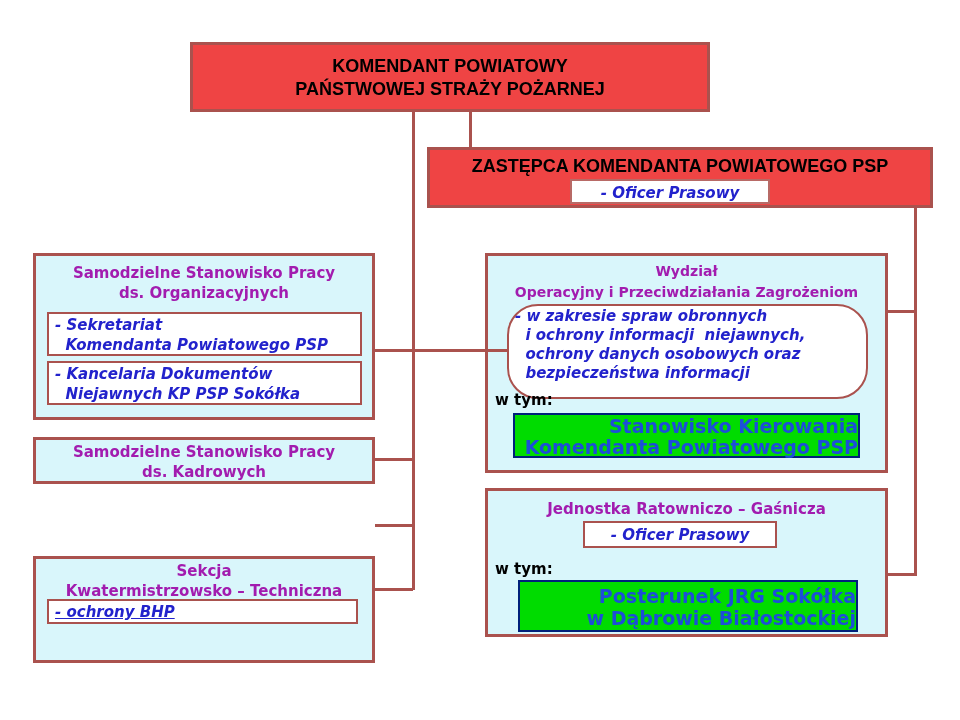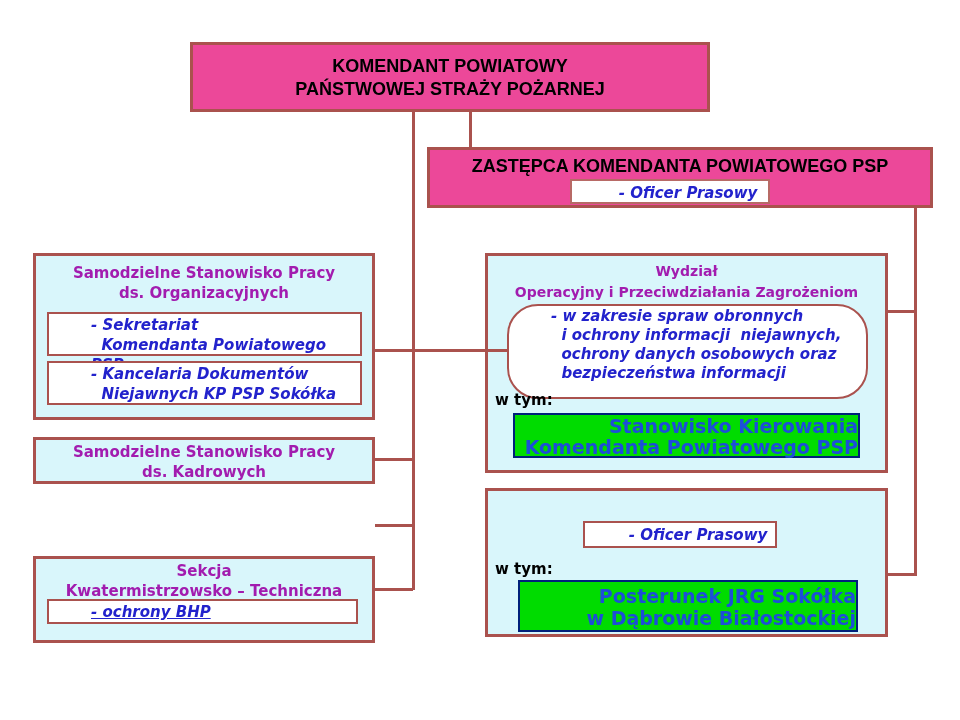--- a/index.html
+++ b/index.html
@@ -4,35 +4,35 @@
 <style>
   html,body{margin:0;padding:0;background:#ffffff;}
   .canvas{
     position:relative;width:960px;height:720px;background:#ffffff;overflow:hidden;
     font-family:"DejaVu Sans","Liberation Sans",sans-serif;
   }
   
   .conn{position:absolute;background:#aa524e;z-index:3;}
   
   .box{position:absolute;box-sizing:border-box;border:3px solid #aa524e;z-index:2;}
-  .salmon{background:#ec4899;}
+  .salmon{background:#ef4444;}
   .cyan{background:#d9f6fb;}
   .hdr{
     font-family:"Liberation Sans","DejaVu Sans",sans-serif;
     font-weight:bold;font-size:18px;line-height:23px;color:#000;
     text-align:center;white-space:pre-line;letter-spacing:0px;
   }
   .title{
     font-weight:bold;font-size:15px;line-height:20px;color:#a21caf;
     text-align:center;white-space:pre-line;
   }
   .title.small{font-size:14px;}
   .inner{
     position:absolute;box-sizing:border-box;background:#ffffff;
-    border:2px solid #aa524e;z-index:4;padding-left:36px;
+    border:2px solid #aa524e;z-index:4;
   }
   .inner.lightborder{border-color:#b86a66;}
   .item{
     font-weight:bold;font-style:italic;font-size:15px;line-height:20px;
     color:#2222cc;white-space:pre-wrap;padding:1px 3px 0 6px;
   }
   .item.center{text-align:center;padding:2px 0 0 0;white-space:normal;}
   .item.underline{text-decoration:underline;}
   .wtym{position:absolute;font-weight:bold;font-size:15px;color:#000;z-index:4;}
   .green{
@@ -81,21 +81,21 @@
   Niejawnych KP PSP Sokółka</div>
     </div>
   </div>
 
   <div class="box cyan" style="left:33px;top:437px;width:342px;height:47px;">
     <div class="title" style="padding-top:2px;">Samodzielne Stanowisko Pracy
 ds. Kadrowych</div>
   </div>
 
 
-  <div class="box cyan" style="left:33px;top:556px;width:342px;height:87px;">
+  <div class="box cyan" style="left:33px;top:556px;width:342px;height:107px;">
     <div class="title" style="padding-top:2px;">Sekcja
 Kwatermistrzowsko – Techniczna</div>
     <div class="inner" style="left:11px;top:40px;width:311px;height:25px;">
       <div class="item underline">- ochrony BHP</div>
     </div>
   </div>
 
   <div class="box cyan" style="left:485px;top:253px;width:403px;height:220px;">
     <div class="title small" style="padding-top:5px;line-height:21px;">Wydział
 Operacyjny i Przeciwdziałania Zagrożeniom</div>
@@ -104,20 +104,21 @@
   i ochrony informacji  niejawnych,
   ochrony danych osobowych oraz
   bezpieczeństwa informacji</div>
     </div>
     <div class="wtym" style="left:7px;top:135px;">w tym:</div>
     <div class="green" style="left:25px;top:157px;width:347px;height:45px;padding-top:1px;">Stanowisko Kierowania
 Komendanta Powiatowego PSP</div>
   </div>
 
   <div class="box cyan" style="left:485px;top:488px;width:403px;height:149px;">
+    <div class="title" style="padding-top:8px;">Jednostka Ratowniczo – Gaśnicza</div>
     <div class="inner" style="left:95px;top:30px;width:194px;height:27px;">
       <div class="item center">- Oficer Prasowy</div>
     </div>
     <div class="wtym" style="left:7px;top:69px;">w tym:</div>
     <div class="green" style="left:30px;top:89px;width:340px;height:52px;padding-top:3px;line-height:22px;">Posterunek JRG Sokółka
 w Dąbrowie Białostockiej</div>
   </div>
 
 </div>
 

